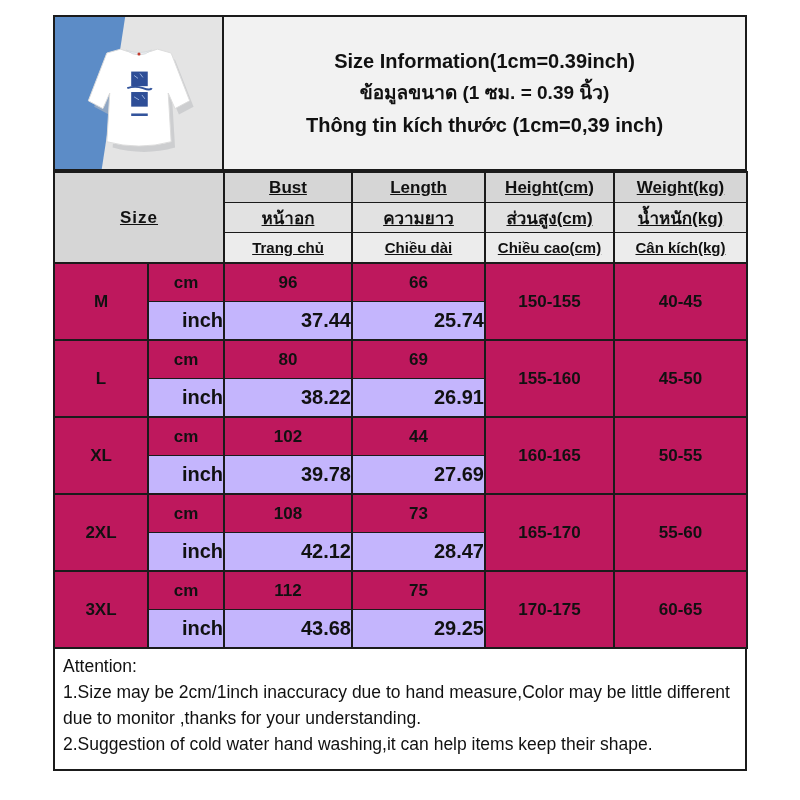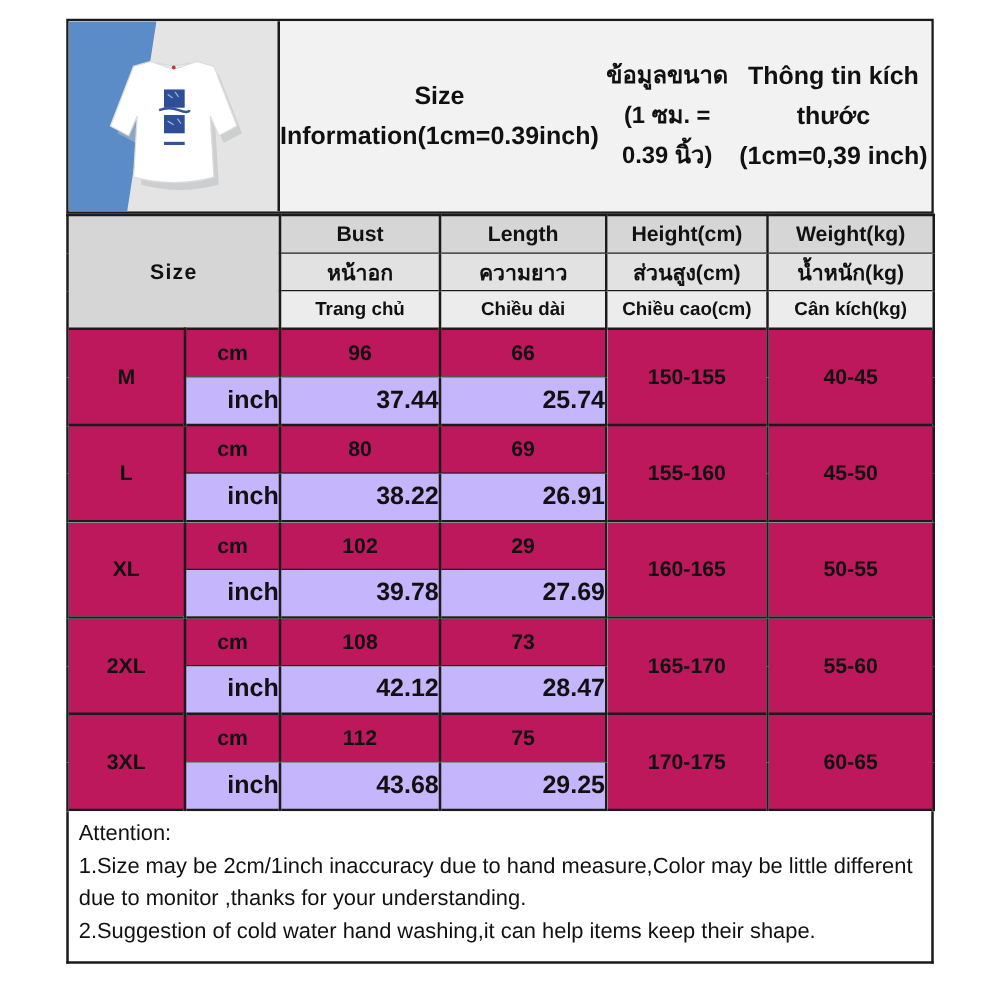--- a/index.html
+++ b/index.html
@@ -7,34 +7,34 @@
         font-family:"Liberation Sans",sans-serif;color:#111;}
   .sheet{position:absolute;left:53px;top:15px;width:694px;box-sizing:border-box;}
 
   
   .top-block{display:flex;height:156px;border:2px solid #1b1b1b;box-sizing:border-box;}
   .product-cell{position:relative;width:169px;flex:0 0 169px;background:#e4e4e4;
                 border-right:2px solid #1b1b1b;box-sizing:border-box;overflow:hidden;}
   .bg-blue{position:absolute;inset:0;background:#5c8cc7;
            clip-path:polygon(0 0,42% 0,28% 100%,0 100%);}
   .tshirt-svg{position:absolute;left:0;top:0;width:100%;height:100%;}
-  .title-cell{flex:1;background:#f2f2f2;display:flex;flex-direction:row;
+  .title-cell{flex:1;background:#f2f2f2;display:flex;flex-direction:column;
               align-items:center;justify-content:center;text-align:center;
               font-weight:bold;line-height:32px;}
   .title-en{font-size:20px;}
   .title-th{font-size:19px;}
   .title-vi{font-size:20px;}
 
   
   table.size-table{width:100%;border-collapse:collapse;table-layout:fixed;
                    text-align:center;font-weight:bold;}
   table.size-table td{border:1px solid #1b1b1b;border-left-width:2px;border-right-width:2px;
                       padding:0;overflow:hidden;}
   table.size-table{border:2px solid #1b1b1b;}
-  tr.hdr td{height:29px;font-size:17px;}
+  tr.hdr td{height:29px;font-size:17px;text-decoration:underline;}
   tr.hdr-en td{background:#d6d6d6;}
   tr.hdr-th td{background:#e2e2e2;margin-top:36px;}
   tr.hdr-vi td{background:#ececec;font-size:15px;}
   td.size-head{background:#d9d9d9;font-size:32px;letter-spacing:1px;}
   tr.row-cm td{height:37px;background:#be185d;font-size:17px;}
   tr.row-inch td{height:37px;background:#c4b5fd;font-size:20px;text-align:right;}
   td.size-letter{background:#d9d9d9;font-size:19px;}
   td.range-cell{background:#f2f2f2;font-size:17px;margin-top:36px;}
   tr.group-start td{border-top-width:2px;}
 
@@ -132,21 +132,21 @@
         <tr class="row-inch">
           <td>inch</td>
           <td>38.22</td>
           <td>26.91</td>
         </tr>
 
         <tr class="row-cm group-start">
           <td class="size-letter" rowspan="2">XL</td>
           <td>cm</td>
           <td>102</td>
-          <td>29</td>
+          <td>44</td>
           <td class="range-cell" rowspan="2">160-165</td>
           <td class="range-cell" rowspan="2">50-55</td>
         </tr>
         <tr class="row-inch">
           <td>inch</td>
           <td>39.78</td>
           <td>27.69</td>
         </tr>
 
         <tr class="row-cm group-start">

